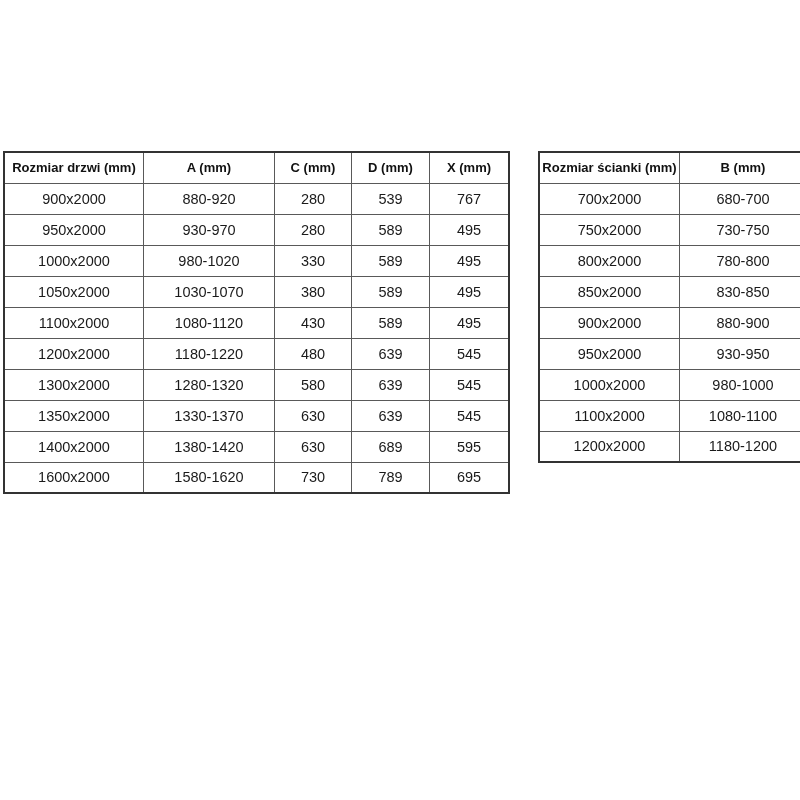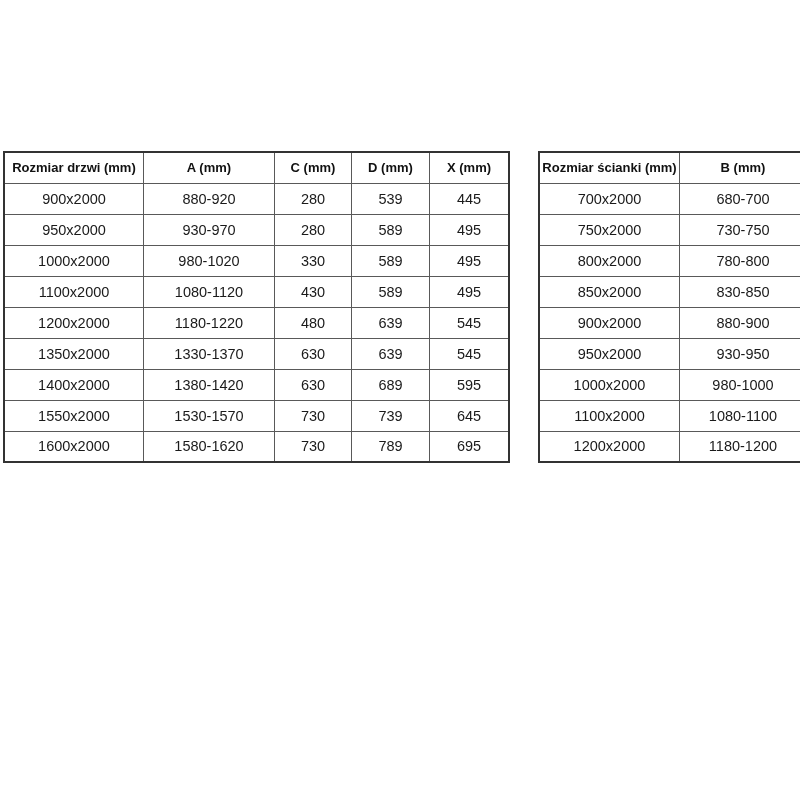--- a/index.html
+++ b/index.html
@@ -79,72 +79,79 @@
           <th>D (mm)</th>
           <th>X (mm)</th>
         </tr>
     </thead>
     <tbody id="doors-body">
         <tr>
           <td>900x2000</td>
           <td>880-920</td>
           <td>280</td>
           <td>539</td>
-          <td>445</td>
+          <td>767</td>
         </tr>
         <tr>
           <td>950x2000</td>
           <td>930-970</td>
           <td>280</td>
           <td>589</td>
           <td>495</td>
         </tr>
         <tr>
           <td>1000x2000</td>
           <td>980-1020</td>
           <td>330</td>
+          <td>589</td>
+          <td>495</td>
+        </tr>
+        <tr>
+          <td>1050x2000</td>
+          <td>1030-1070</td>
+          <td>380</td>
           <td>589</td>
           <td>495</td>
         </tr>
         <tr>
           <td>1100x2000</td>
           <td>1080-1120</td>
           <td>430</td>
           <td>589</td>
           <td>495</td>
         </tr>
         <tr>
           <td>1200x2000</td>
           <td>1180-1220</td>
           <td>480</td>
           <td>639</td>
           <td>545</td>
         </tr>
         <tr>
+          <td>1300x2000</td>
+          <td>1280-1320</td>
+          <td>580</td>
+          <td>639</td>
+          <td>545</td>
+        </tr>
+        <tr>
           <td>1350x2000</td>
           <td>1330-1370</td>
           <td>630</td>
           <td>639</td>
           <td>545</td>
         </tr>
         <tr>
           <td>1400x2000</td>
           <td>1380-1420</td>
           <td>630</td>
           <td>689</td>
           <td>595</td>
         </tr>
         <tr>
-          <td>1550x2000</td>
-          <td>1530-1570</td>
-          <td>730</td>
-          <td>739</td>
-          <td>645</td>
-        </tr>
-        <tr>
           <td>1600x2000</td>
           <td>1580-1620</td>
           <td>730</td>
           <td>789</td>
           <td>695</td>
         </tr>
       </tbody>
   </table>
 
   <table class="spec-table" id="walls-table">

